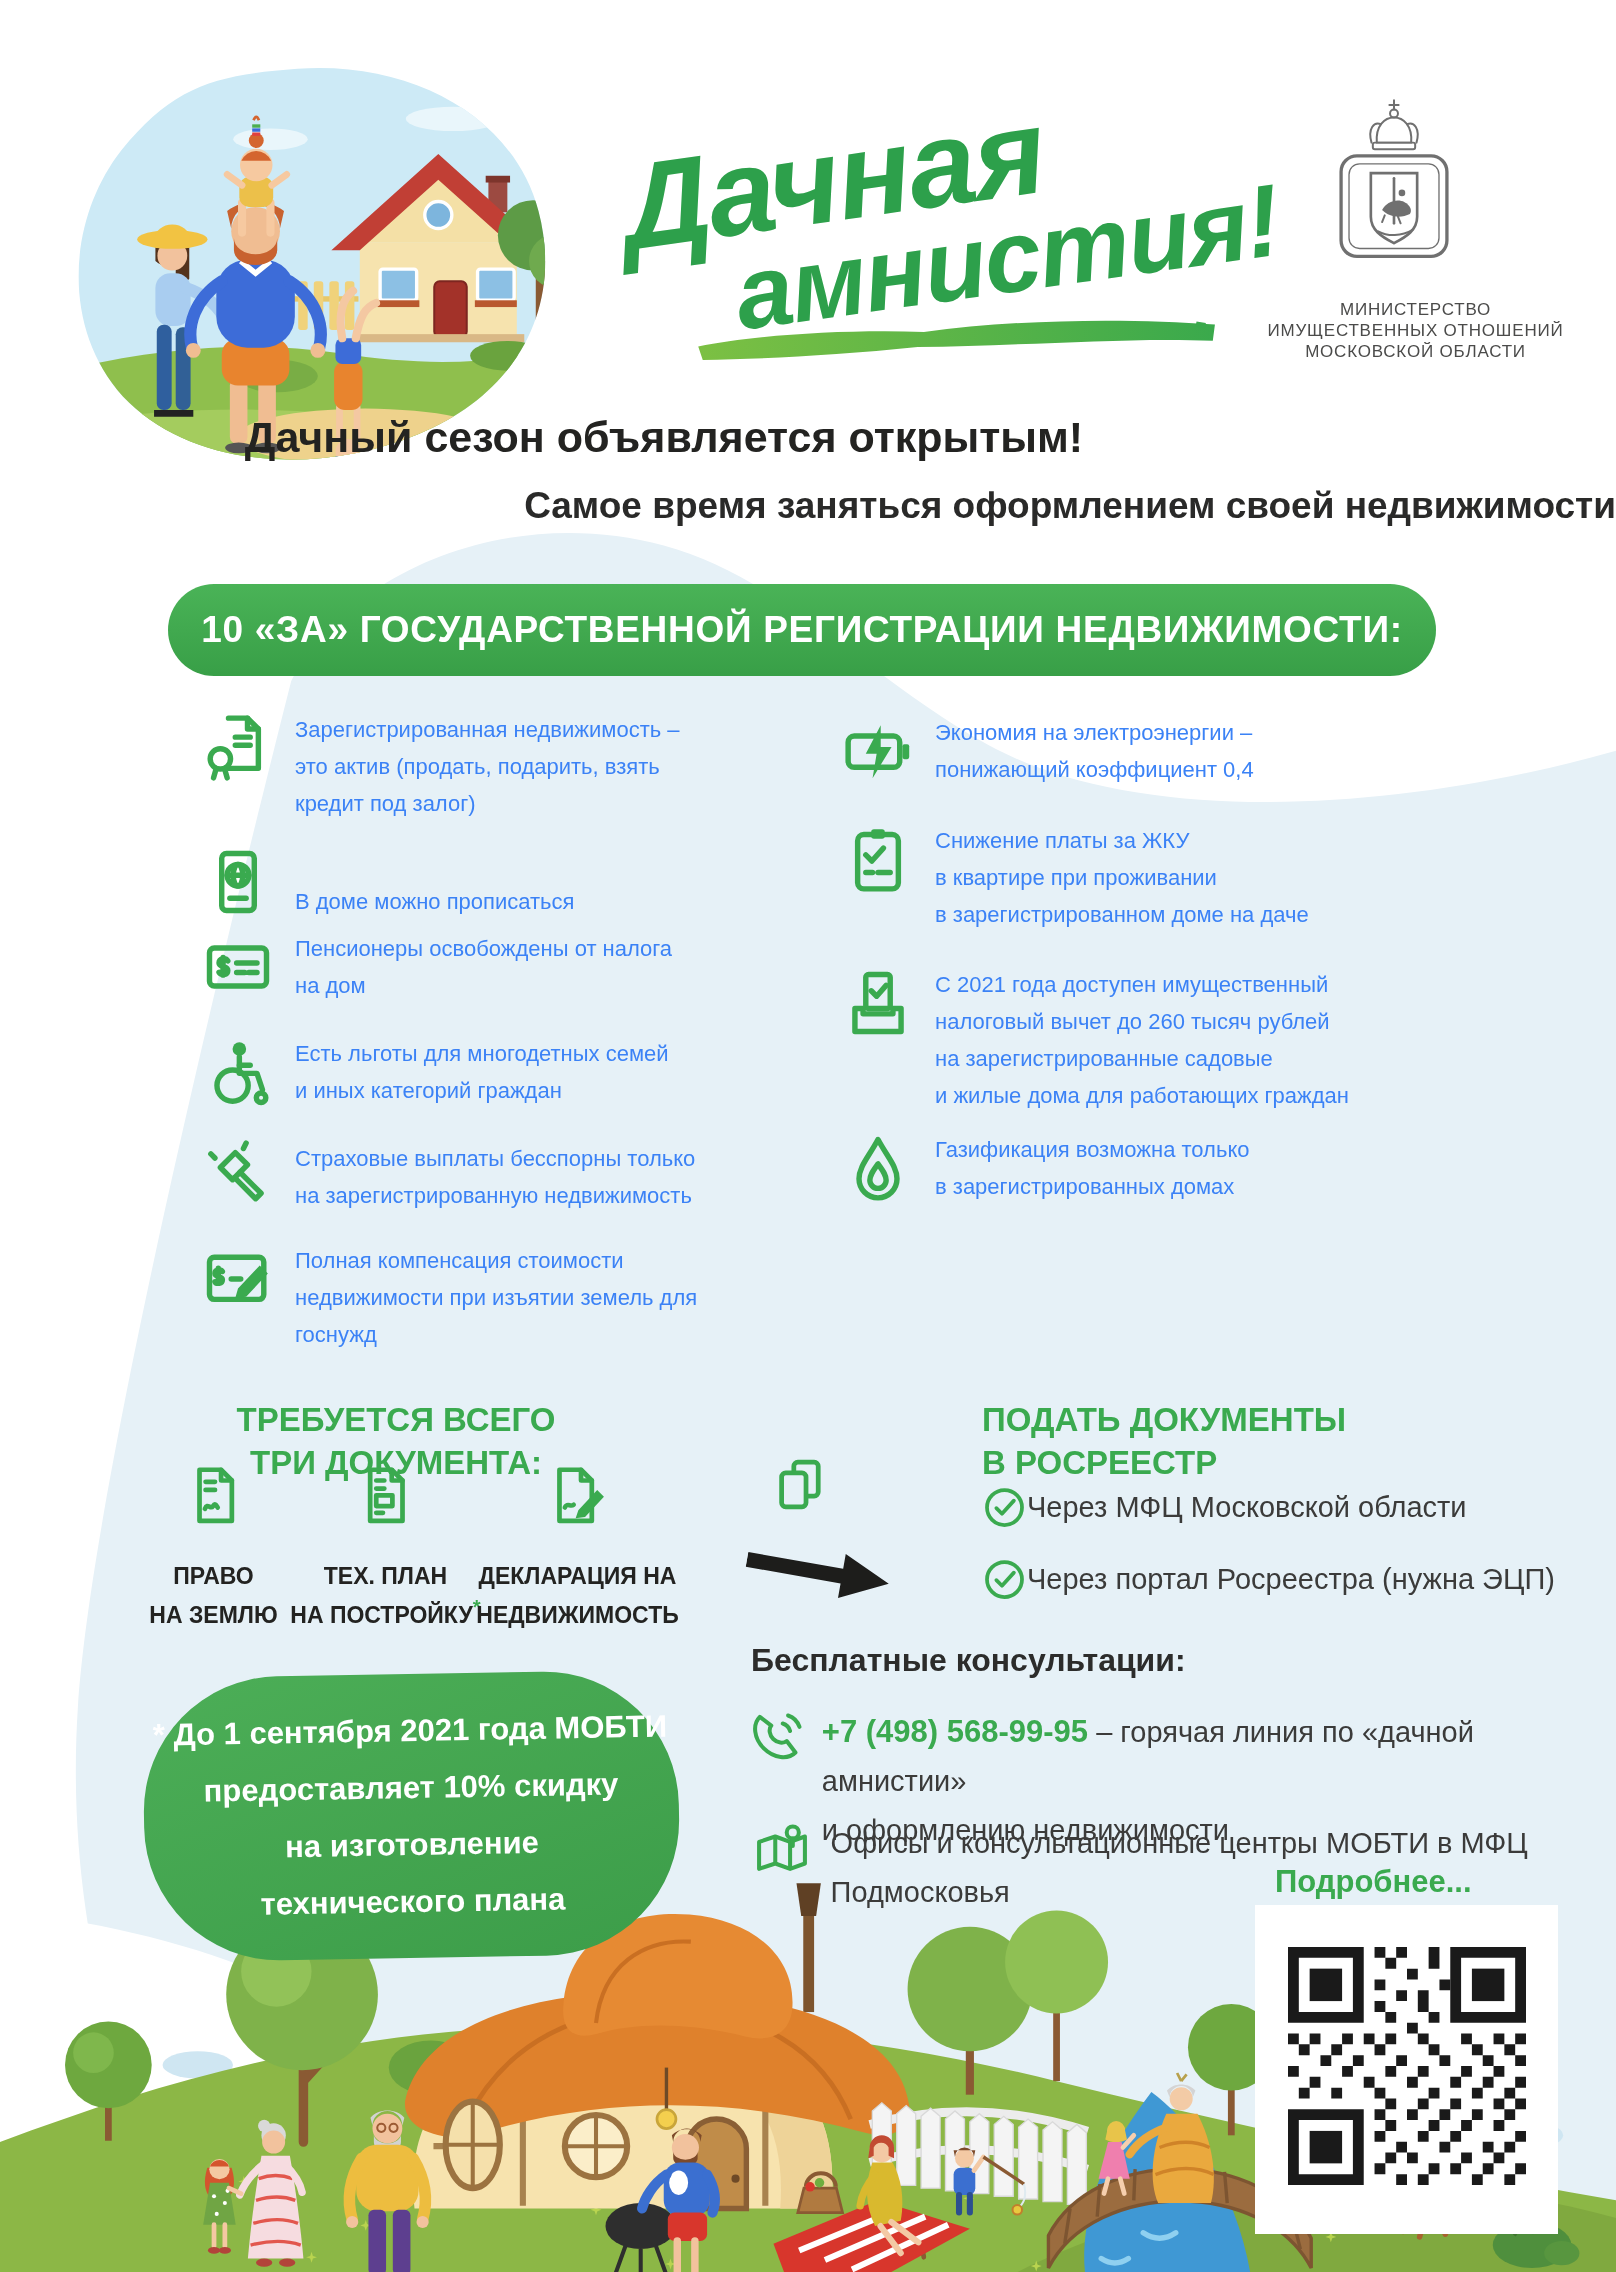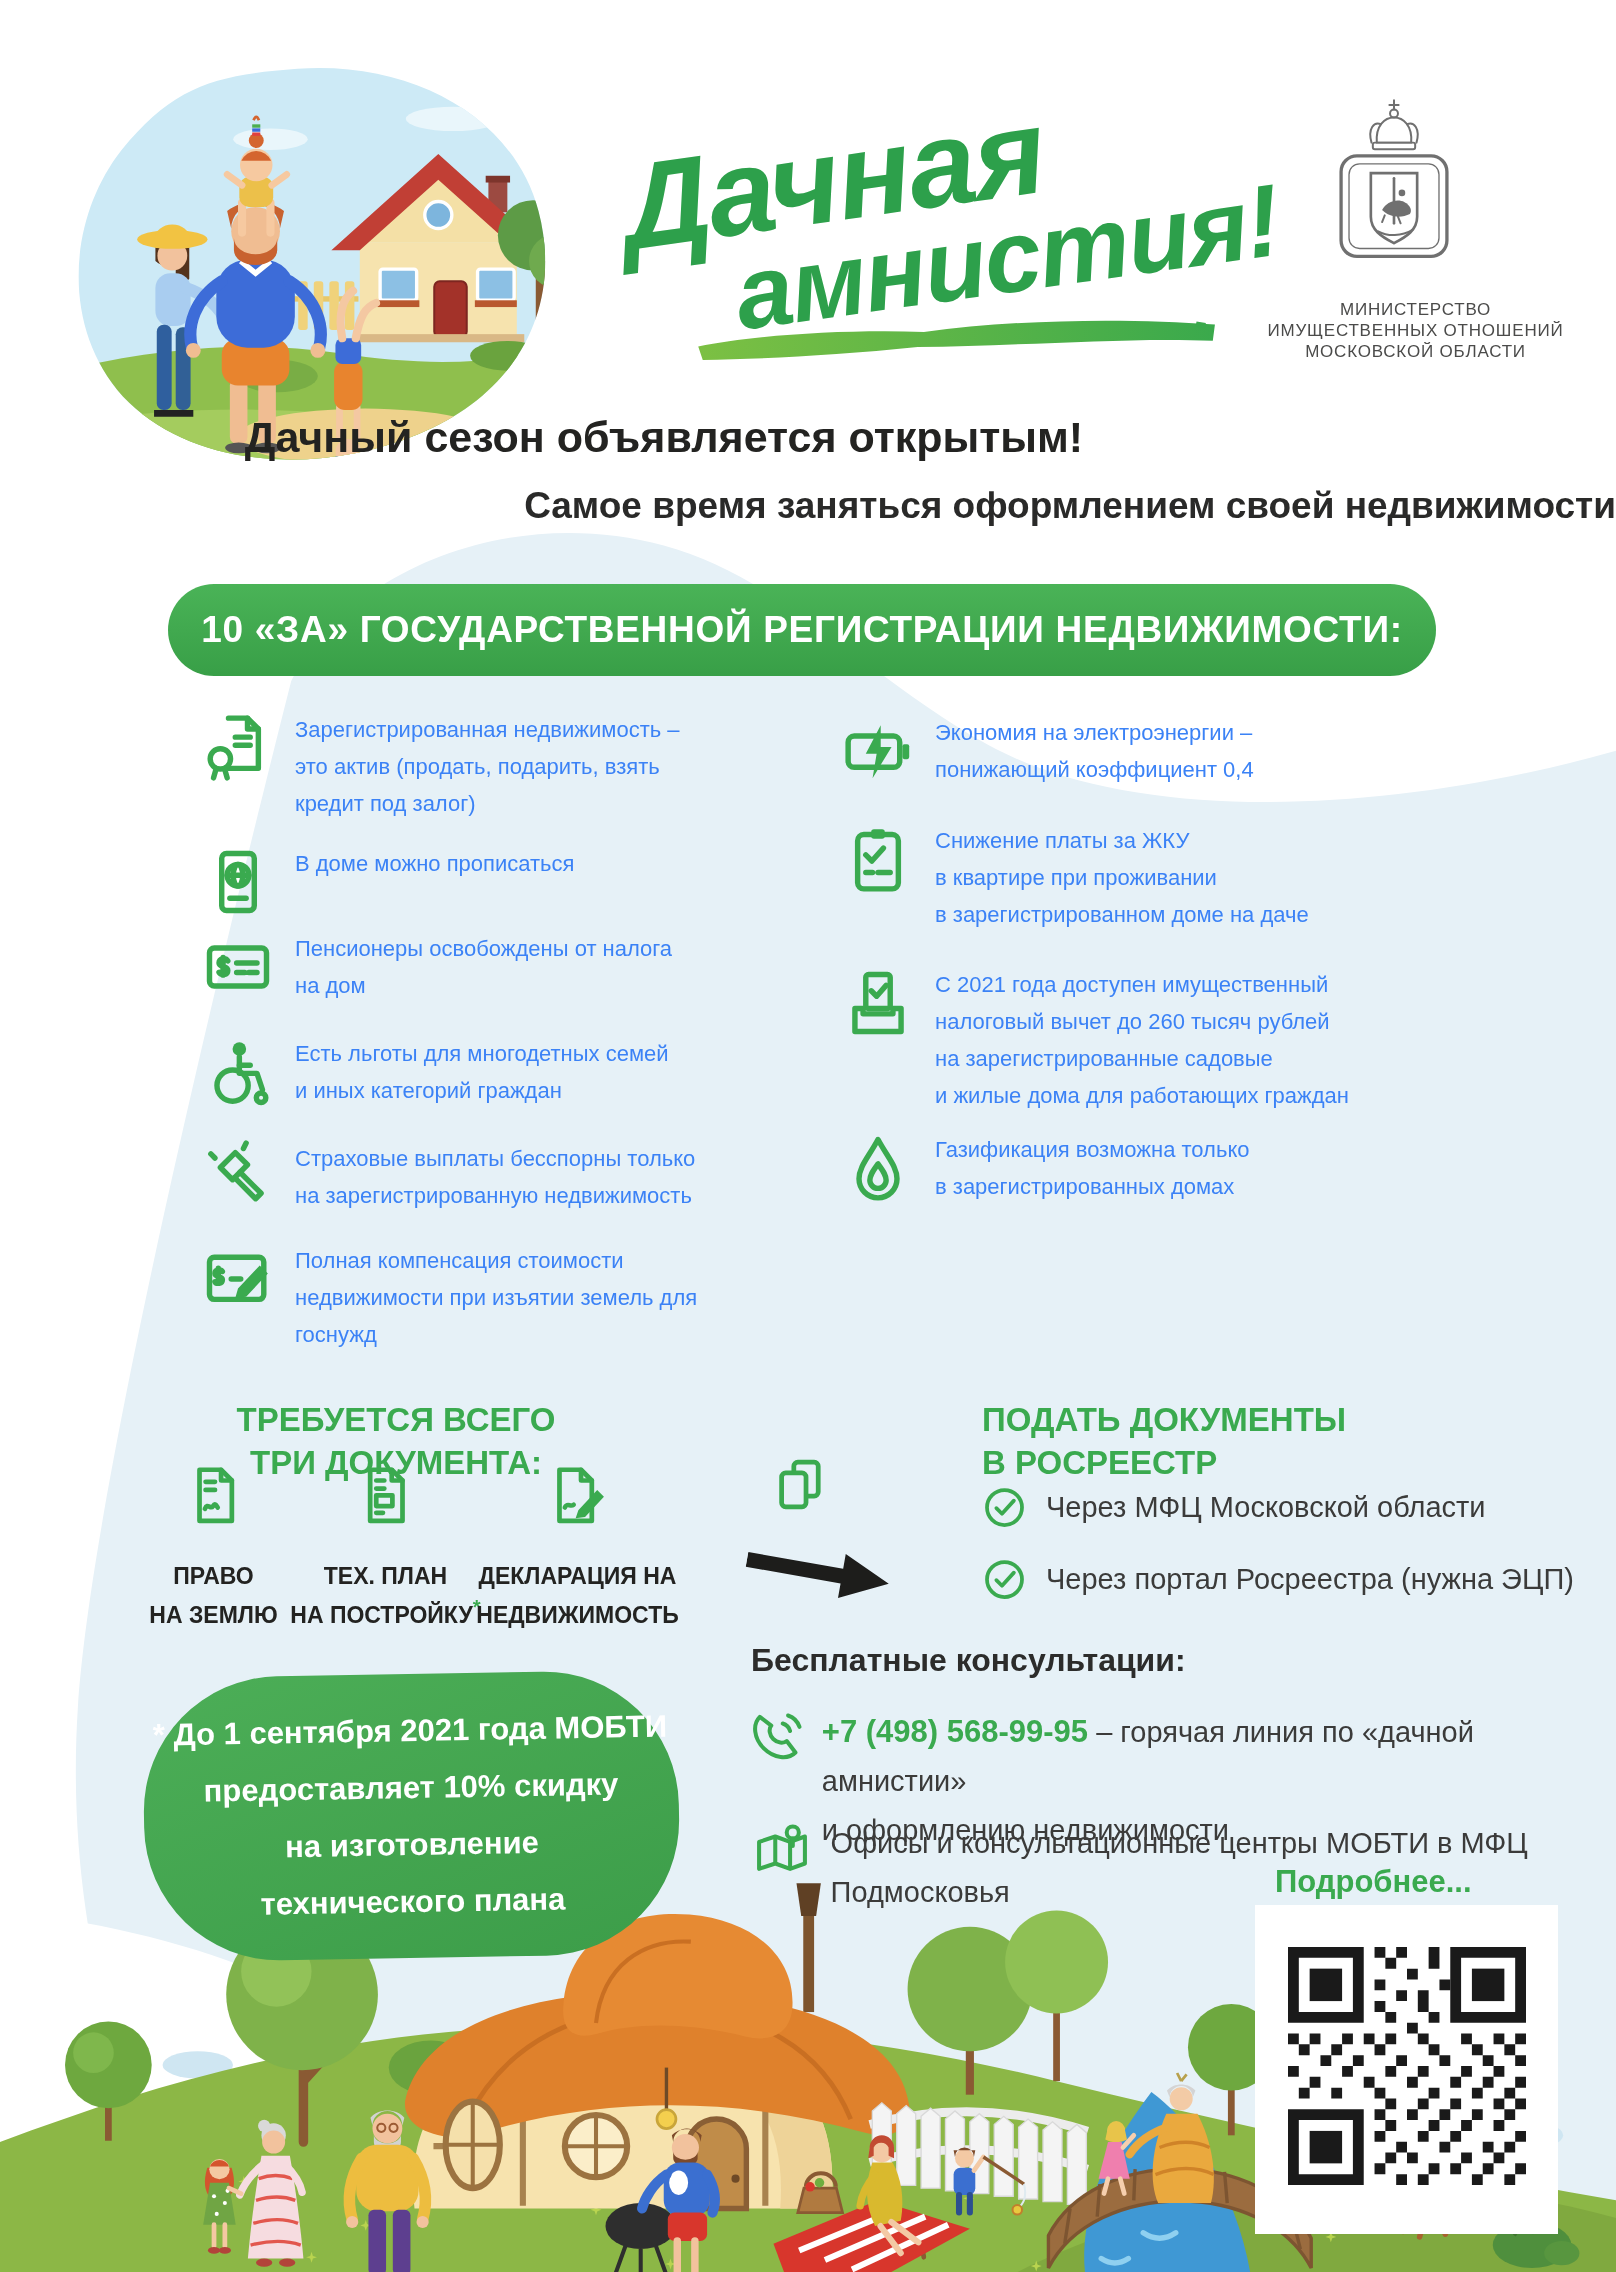--- a/index.html
+++ b/index.html
@@ -11,34 +11,34 @@
   .title-line{position:absolute;font-style:italic;font-weight:800;color:#2da04b;white-space:nowrap;transform-origin:left top;letter-spacing:-1.4px;}
   .t1{left:613px;top:139px;font-size:121px;transform:rotate(-8deg);}
   .t2{left:728px;top:238px;font-size:102px;transform:rotate(-8deg);}
   .underline{left:694px;top:317px;width:528px;height:41px;transform:rotate(-2deg);}
   .ministry{left:1246px;top:299px;width:339px;text-align:center;font-size:17px;line-height:21px;letter-spacing:0.8px;color:#4b4b4a;font-weight:500;}
   .h1{left:0;top:413px;width:1328px;text-align:center;font-size:43px;font-weight:800;color:#232321;}
   .h2{left:0;top:485px;width:1616px;text-align:right;font-size:37px;font-weight:600;color:#2a2a29;}
   .banner{left:168px;top:584px;width:1268px;height:92px;border-radius:46px;background:linear-gradient(180deg,#4ab357,#389f47);color:#fff;font-size:37px;font-weight:800;text-align:center;line-height:92px;letter-spacing:0.7px;}
   
   .brow{position:absolute;display:flex;gap:19px;align-items:flex-start;}
-  .brow.center{align-items:flex-start;}
+  .brow.center{align-items:flex-end;}
   .bicon{width:76px;height:76px;flex:0 0 auto;}
   .btext{font-size:22px;line-height:37px;color:#3b82f6;padding-top:1.4px;}
   .ic{fill:none;stroke:#3aaa4f;stroke-width:8;stroke-linecap:round;stroke-linejoin:round;}
   .ic2{fill:none;stroke:#3aaa4f;stroke-width:7;stroke-linecap:round;stroke-linejoin:round;}
   .ic4{fill:none;stroke:#3aaa4f;stroke-width:6;stroke-linecap:round;stroke-linejoin:round;}
   .icf{fill:#3aaa4f;stroke:none;}
   
   .green-head{position:absolute;color:#3aaa4f;font-weight:800;font-size:33px;line-height:43px;}
   .doc{position:absolute;width:203px;text-align:center;}
   .doc svg{margin:0 auto;}
   .dlabel{margin-top:34px;font-size:23px;line-height:30.5px;font-weight:800;color:#232321;}
   .ast{color:#3aaa4f;font-weight:800;font-size:20.3px;vertical-align:super;}
-  .opt{position:absolute;display:flex;align-items:center;gap:19px;justify-content:flex-end;}
+  .opt{position:absolute;display:flex;align-items:center;justify-content:flex-end;}
   .opt-text{font-size:29px;color:#3b3b3a;}
   .arrow-wrap{position:absolute;left:746px;top:1532px;transform:rotate(10deg);}
   
   .bubble{position:absolute;left:144px;top:1674px;width:535px;height:284px;background:linear-gradient(160deg,#4cae57,#3c9d49);border-radius:135px;transform:rotate(-1deg);display:flex;align-items:center;justify-content:center;}
   .bubble-text{color:#fff;font-size:31px;line-height:57px;font-weight:700;text-align:center;}
   .c-head{position:absolute;left:751px;top:1642px;font-size:32px;font-weight:700;color:#2c2c2b;}
   .crow{position:absolute;display:flex;gap:17.6px;align-items:flex-start;}
   .ctext{font-size:29px;line-height:49px;color:#3b3b3a;}
   .phone{color:#3aaa4f;font-weight:700;font-size:31px;}
   .more{position:absolute;left:1275px;top:1864px;font-size:31px;font-weight:600;color:#3aaa4f;}

